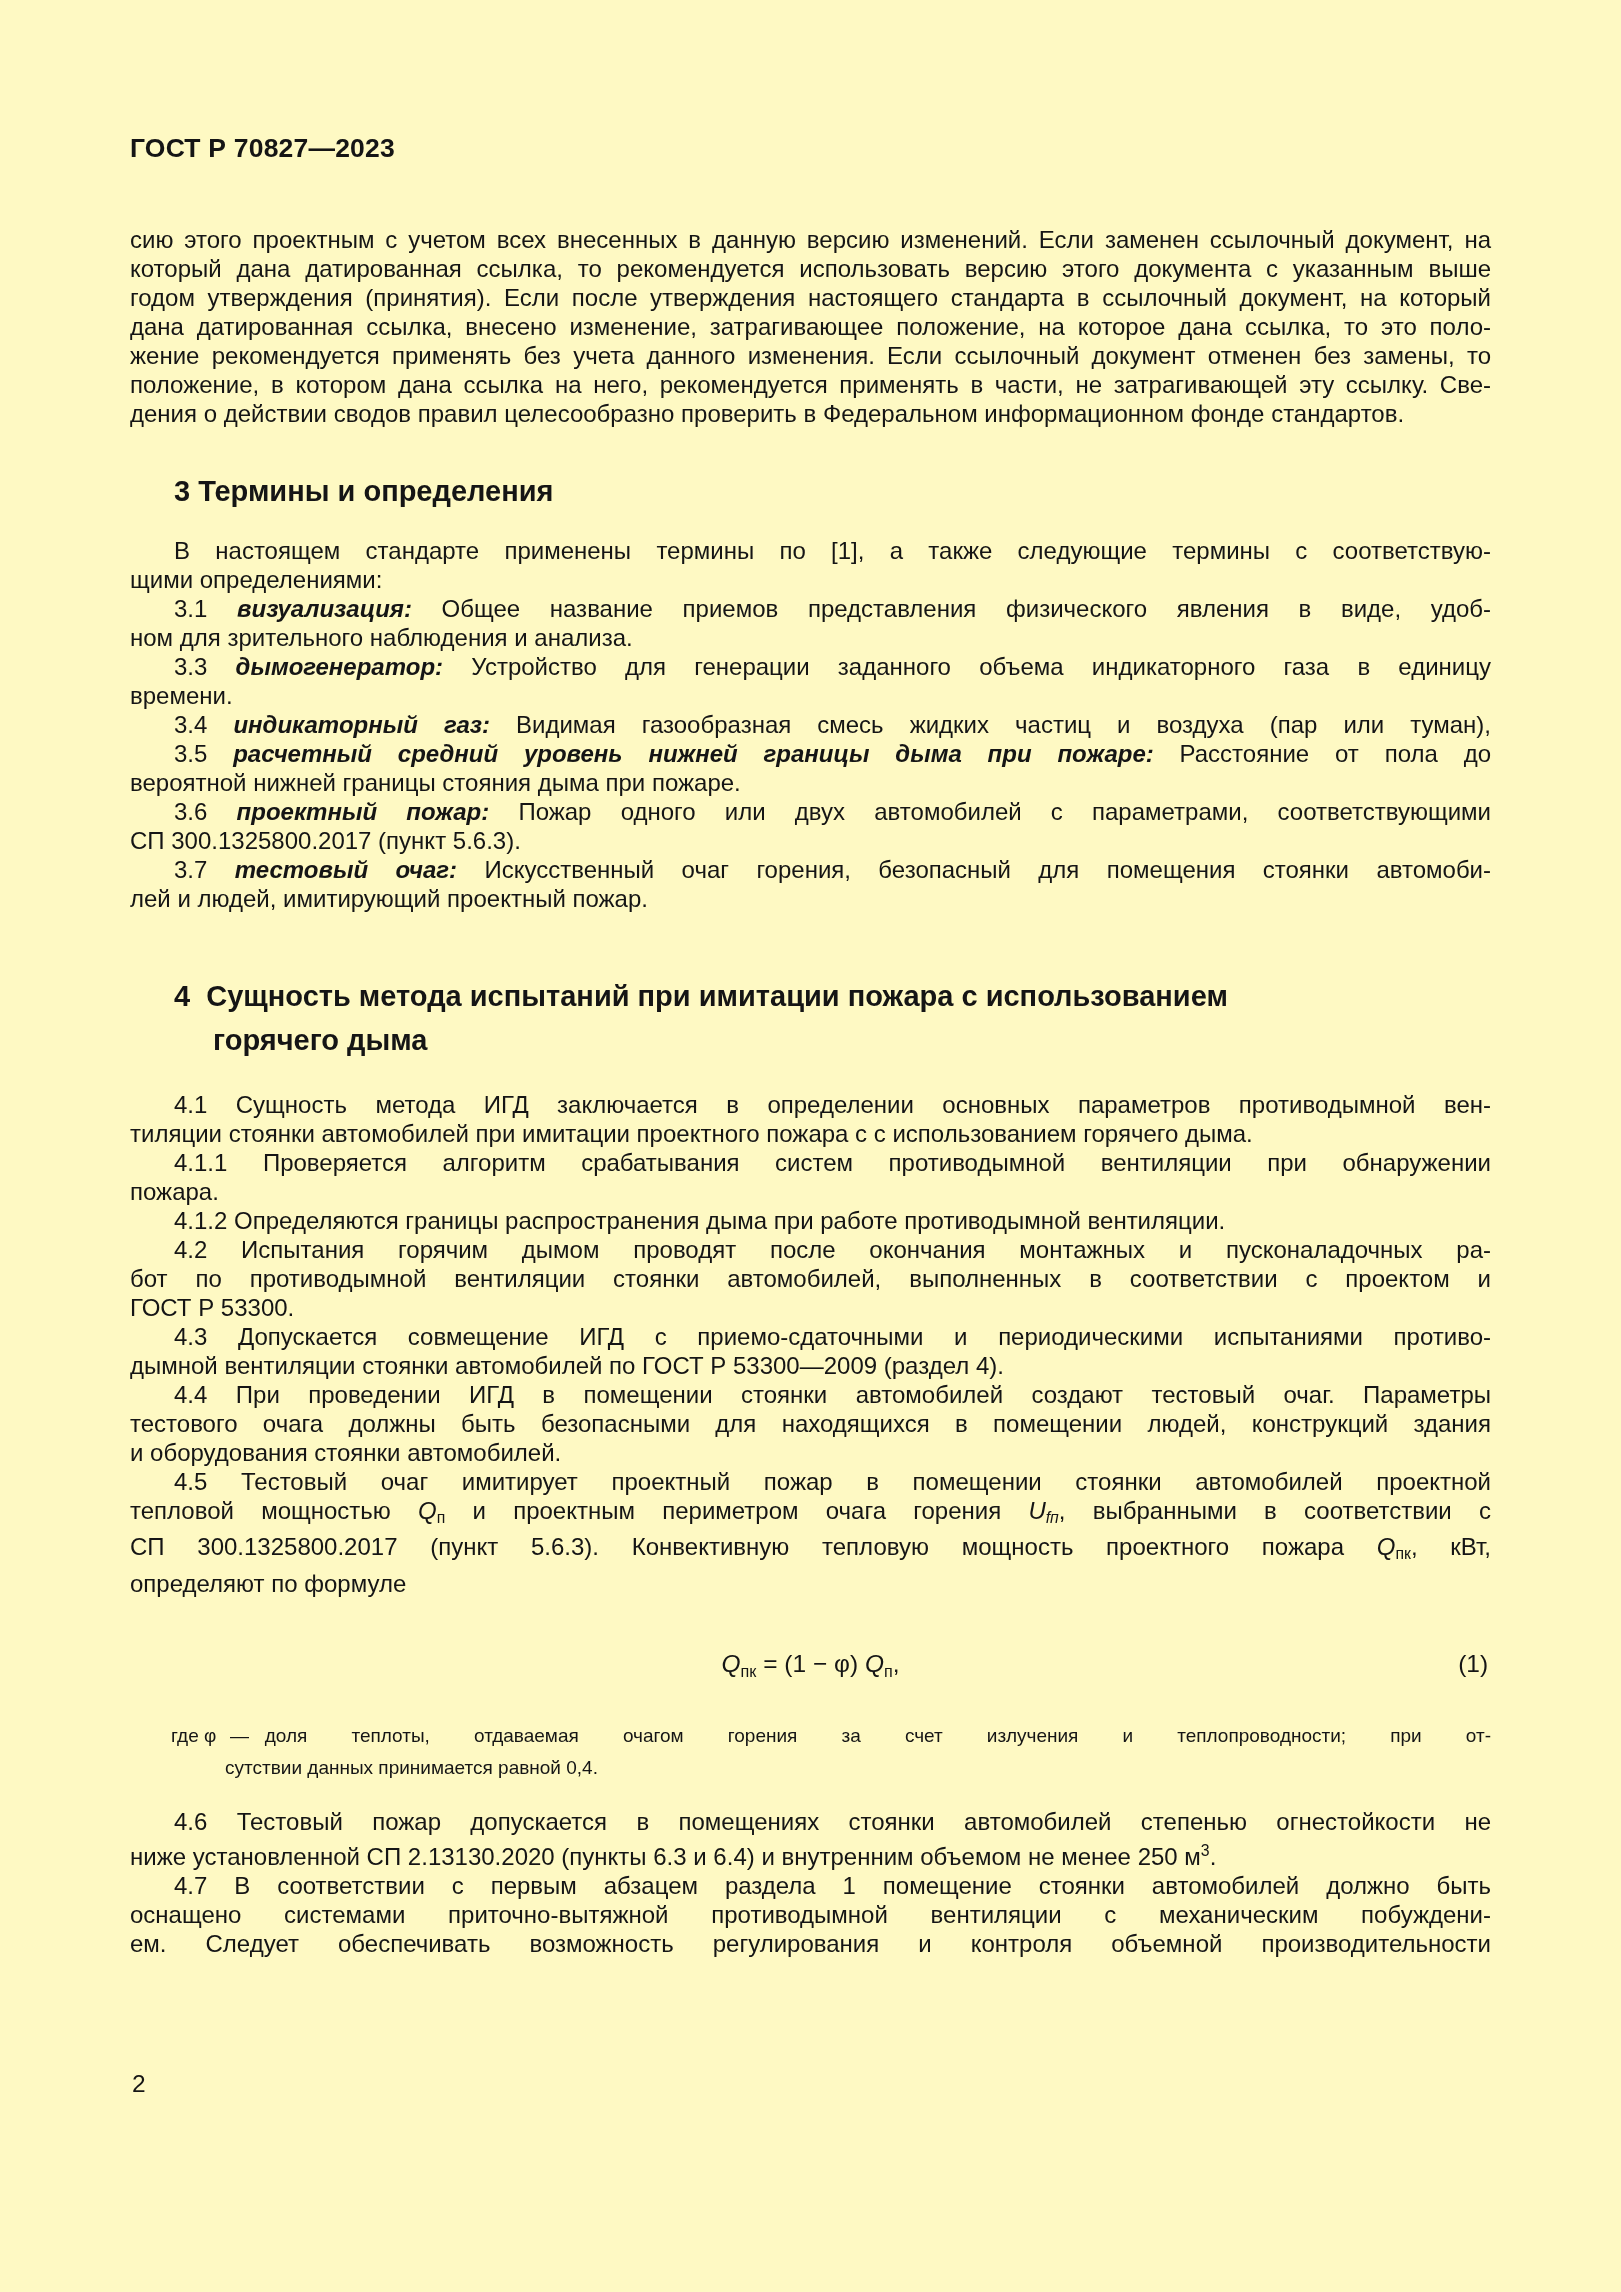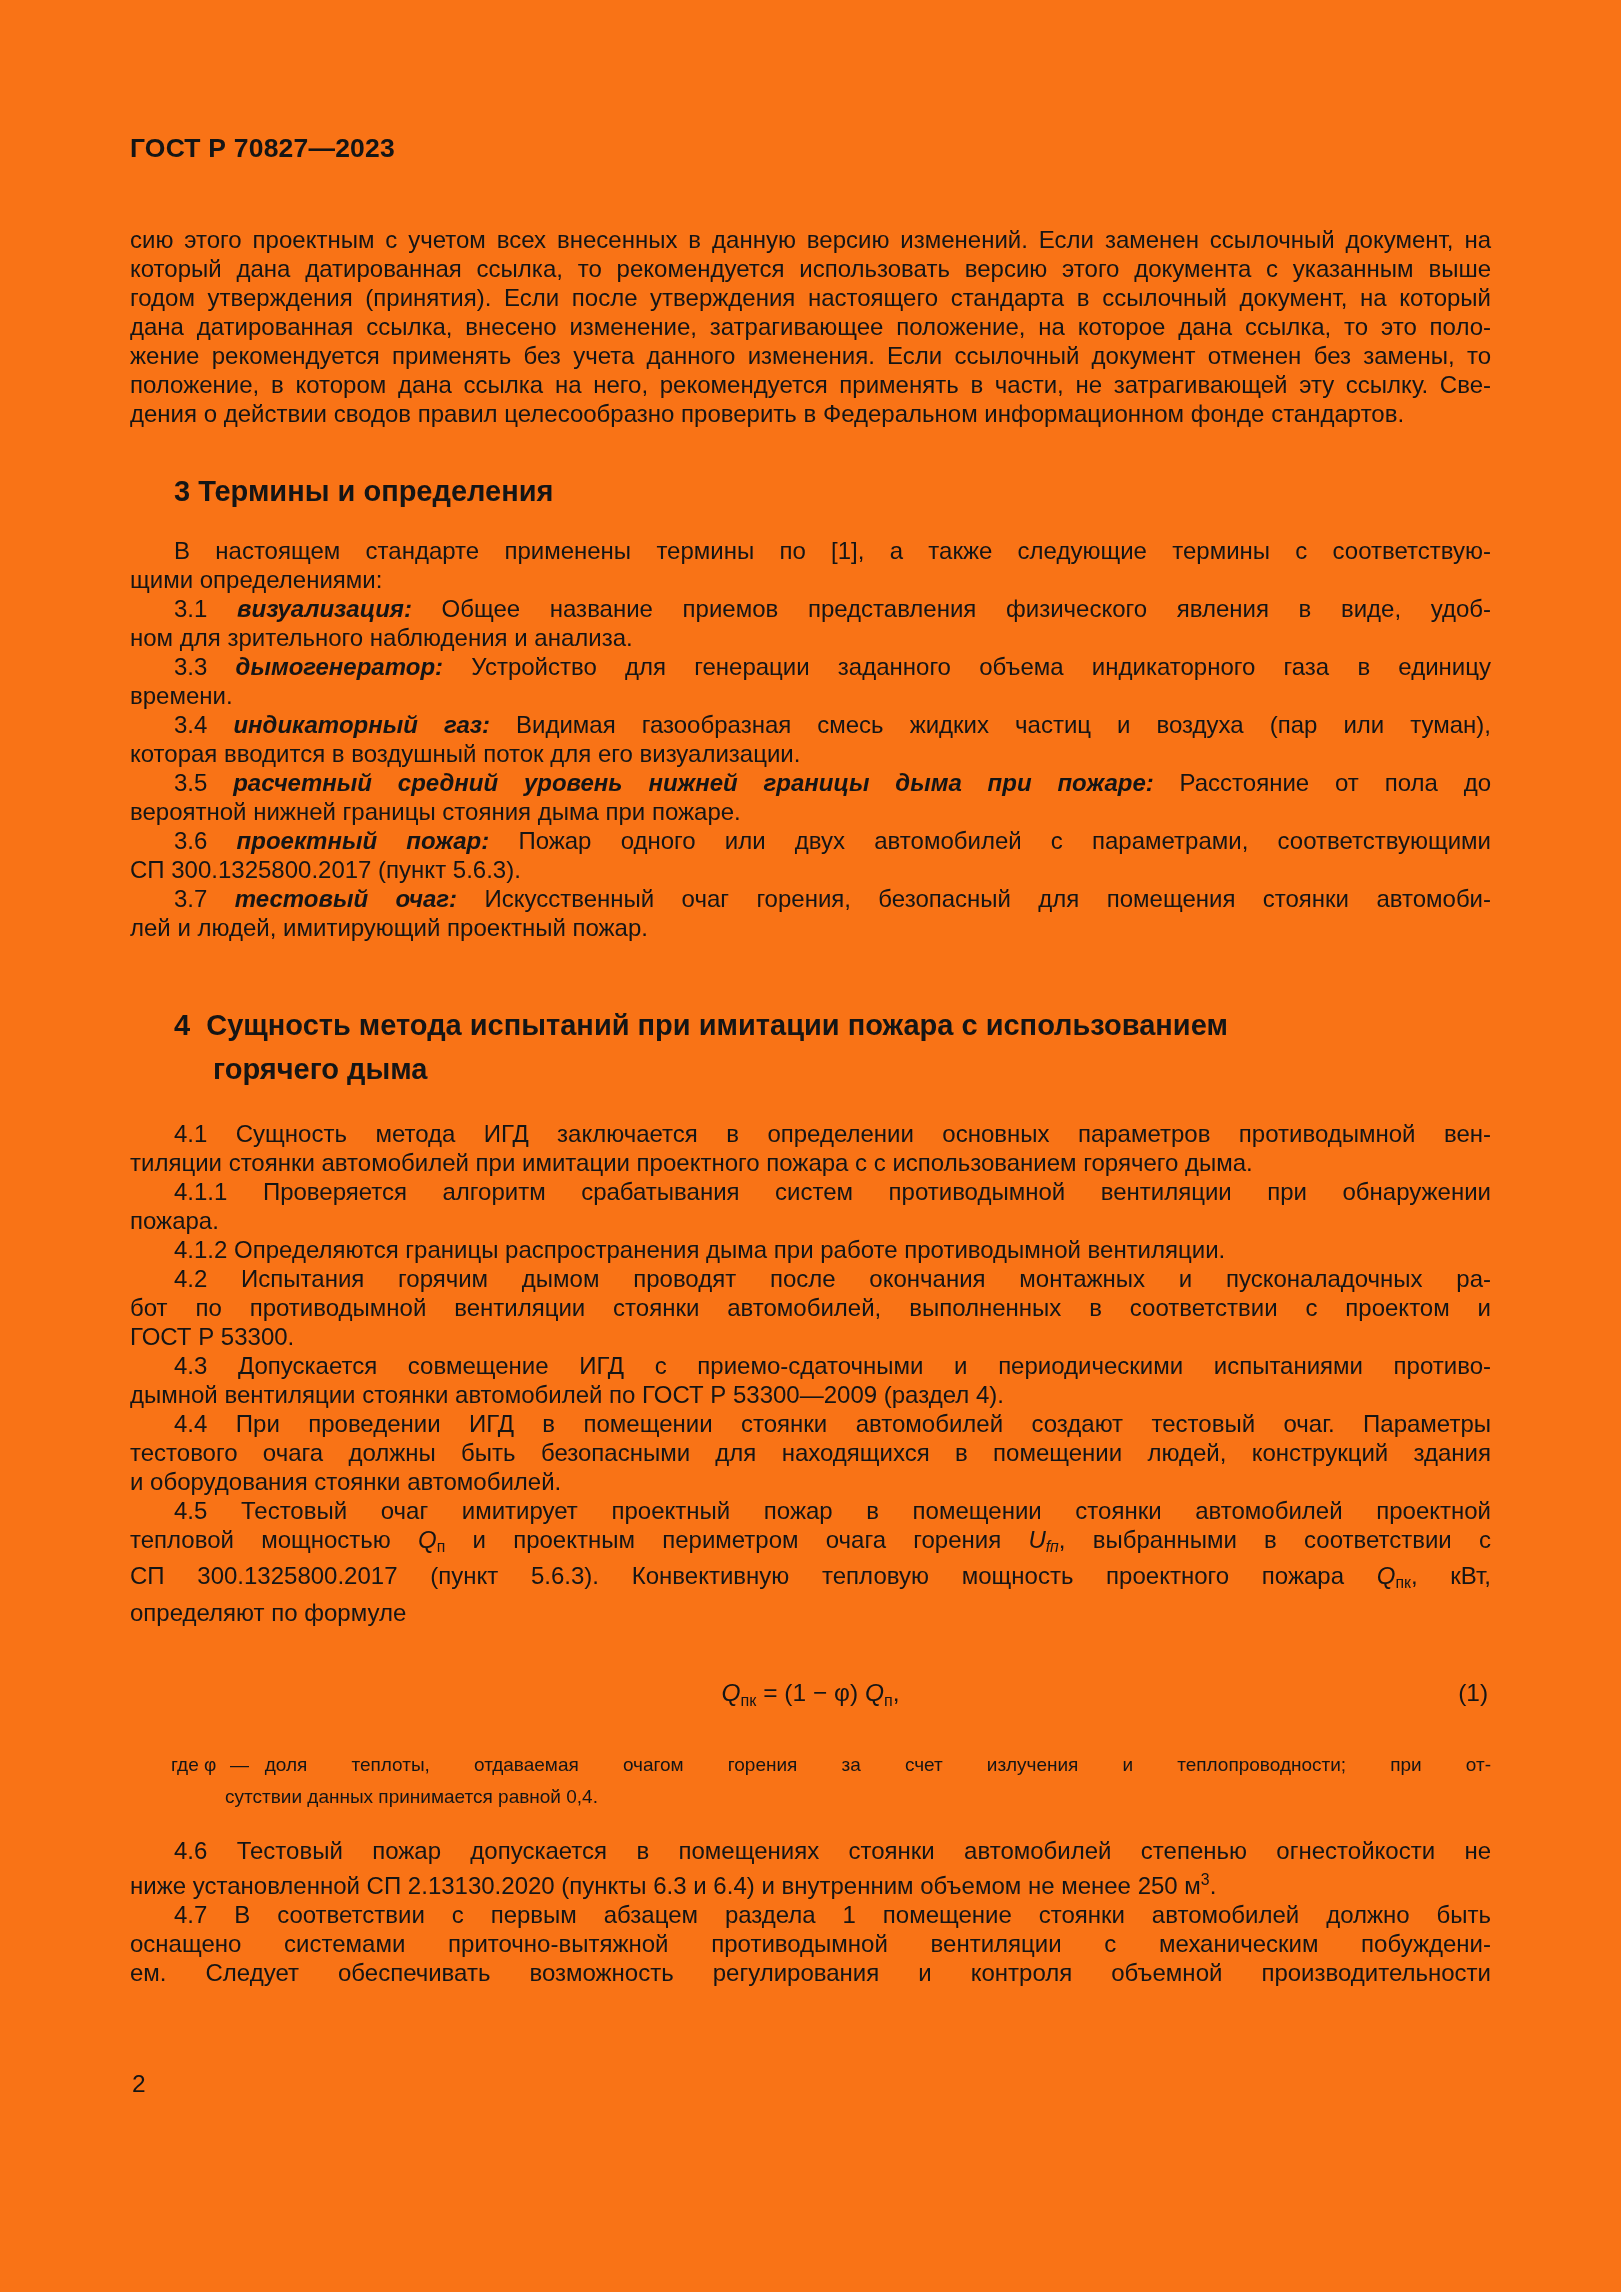--- a/index.html
+++ b/index.html
@@ -1,19 +1,19 @@
 <!DOCTYPE html>
 <html><head>
 <meta charset="utf-8">
 <style>
   html,body{margin:0;padding:0;background:#ffffff;}
   .page{
     position:relative;
     width:1621px;height:2293px;
-    background:#f97316;
+    background:#fef9c3;
     color:#151515;
     font-family:"Liberation Sans","DejaVu Sans",sans-serif;
     overflow:hidden;
   }
   .doc-code{
     position:absolute;left:130px;top:133px;
     font-size:26.5px;font-weight:bold;letter-spacing:0.2px;
   }
   .content{
     position:absolute;left:130px;top:225px;width:1361px;
@@ -77,21 +77,20 @@
       <div data-block="term-3-1" class="para">
         <div class="line jl ind"><span>3.1 </span><span class="b">визуализация:</span><span> Общее название приемов представления физического явления в виде, удоб-</span></div>
         <div class="line"><span>ном для зрительного наблюдения и анализа.</span></div>
       </div>
       <div data-block="term-3-3" class="para">
         <div class="line jl ind"><span>3.3 </span><span class="b">дымогенератор:</span><span> Устройство для генерации заданного объема индикаторного газа в единицу</span></div>
         <div class="line"><span>времени.</span></div>
       </div>
       <div data-block="term-3-4" class="para">
         <div class="line jl ind"><span>3.4 </span><span class="b">индикаторный газ:</span><span> Видимая газообразная смесь жидких частиц и воздуха (пар или туман),</span></div>
-        <div class="line"><span>которая вводится в воздушный поток для его визуализации.</span></div>
       </div>
       <div data-block="term-3-5" class="para">
         <div class="line jl ind"><span>3.5 </span><span class="b">расчетный средний уровень нижней границы дыма при пожаре:</span><span> Расстояние от пола до</span></div>
         <div class="line"><span>вероятной нижней границы стояния дыма при пожаре.</span></div>
       </div>
       <div data-block="term-3-6" class="para">
         <div class="line jl ind"><span>3.6 </span><span class="b">проектный пожар:</span><span> Пожар одного или двух автомобилей с параметрами, соответствующими</span></div>
         <div class="line"><span>СП 300.1325800.2017 (пункт 5.6.3).</span></div>
       </div>
       <div data-block="term-3-7" class="para">

